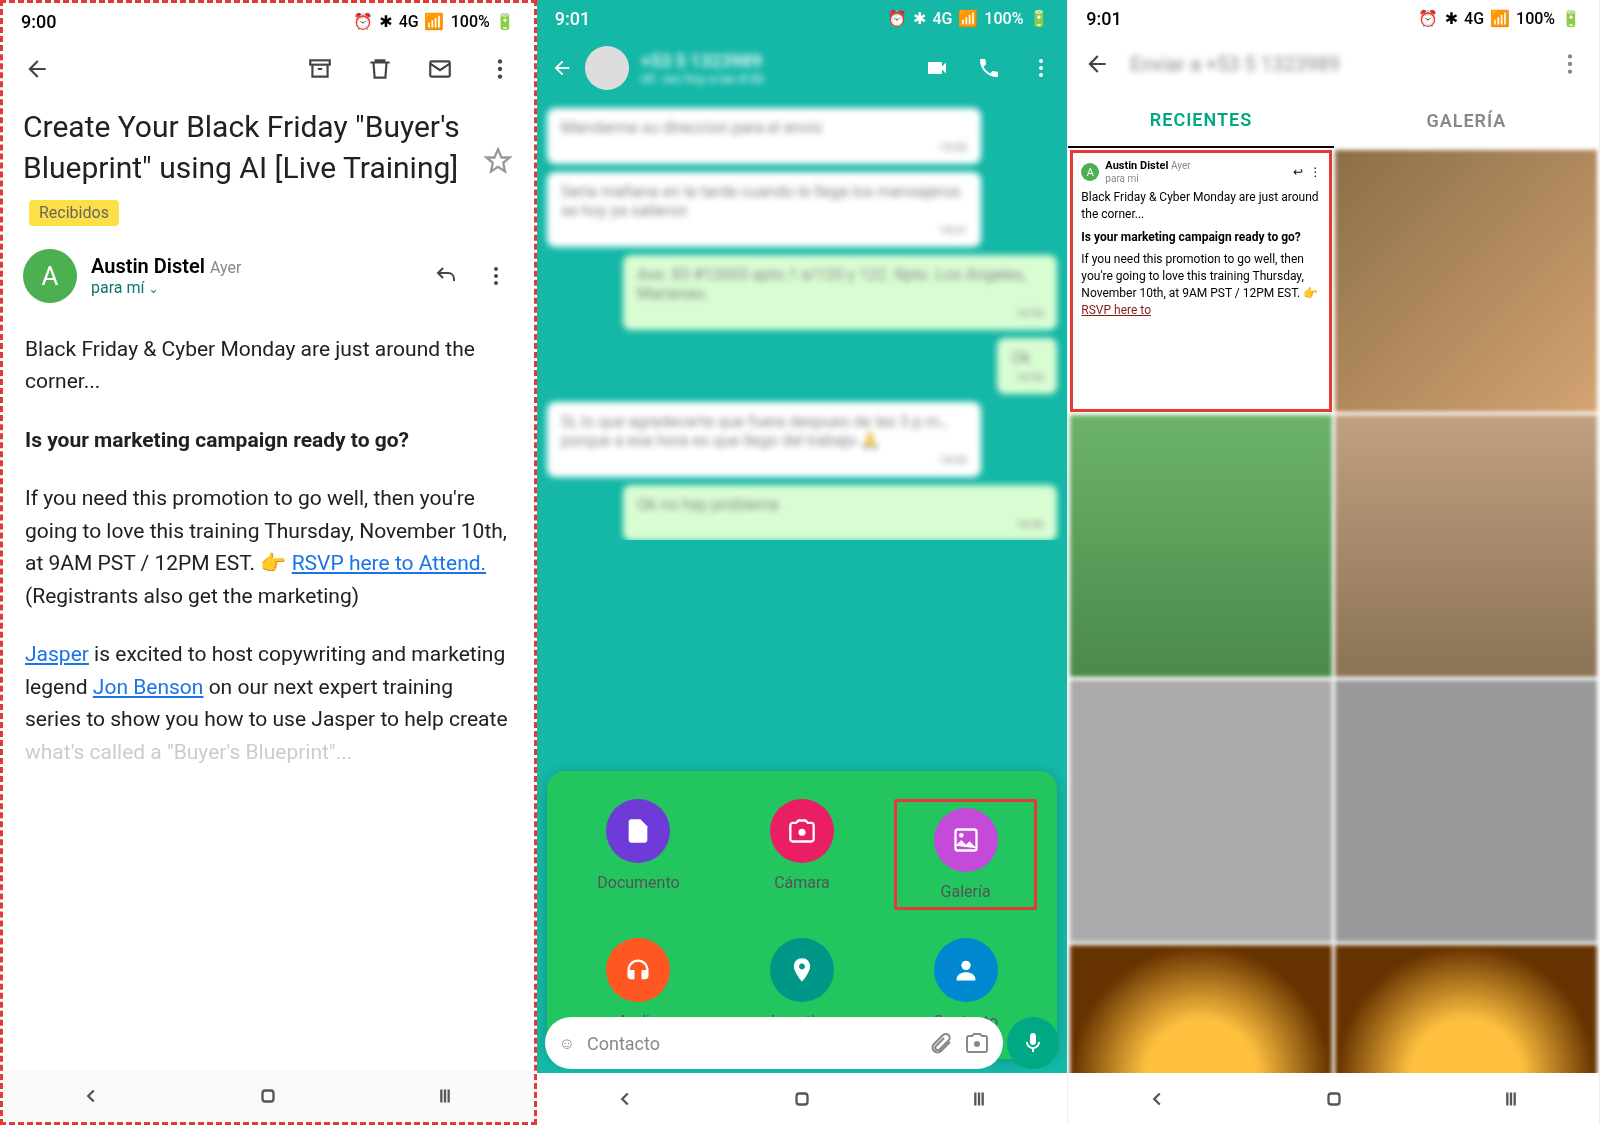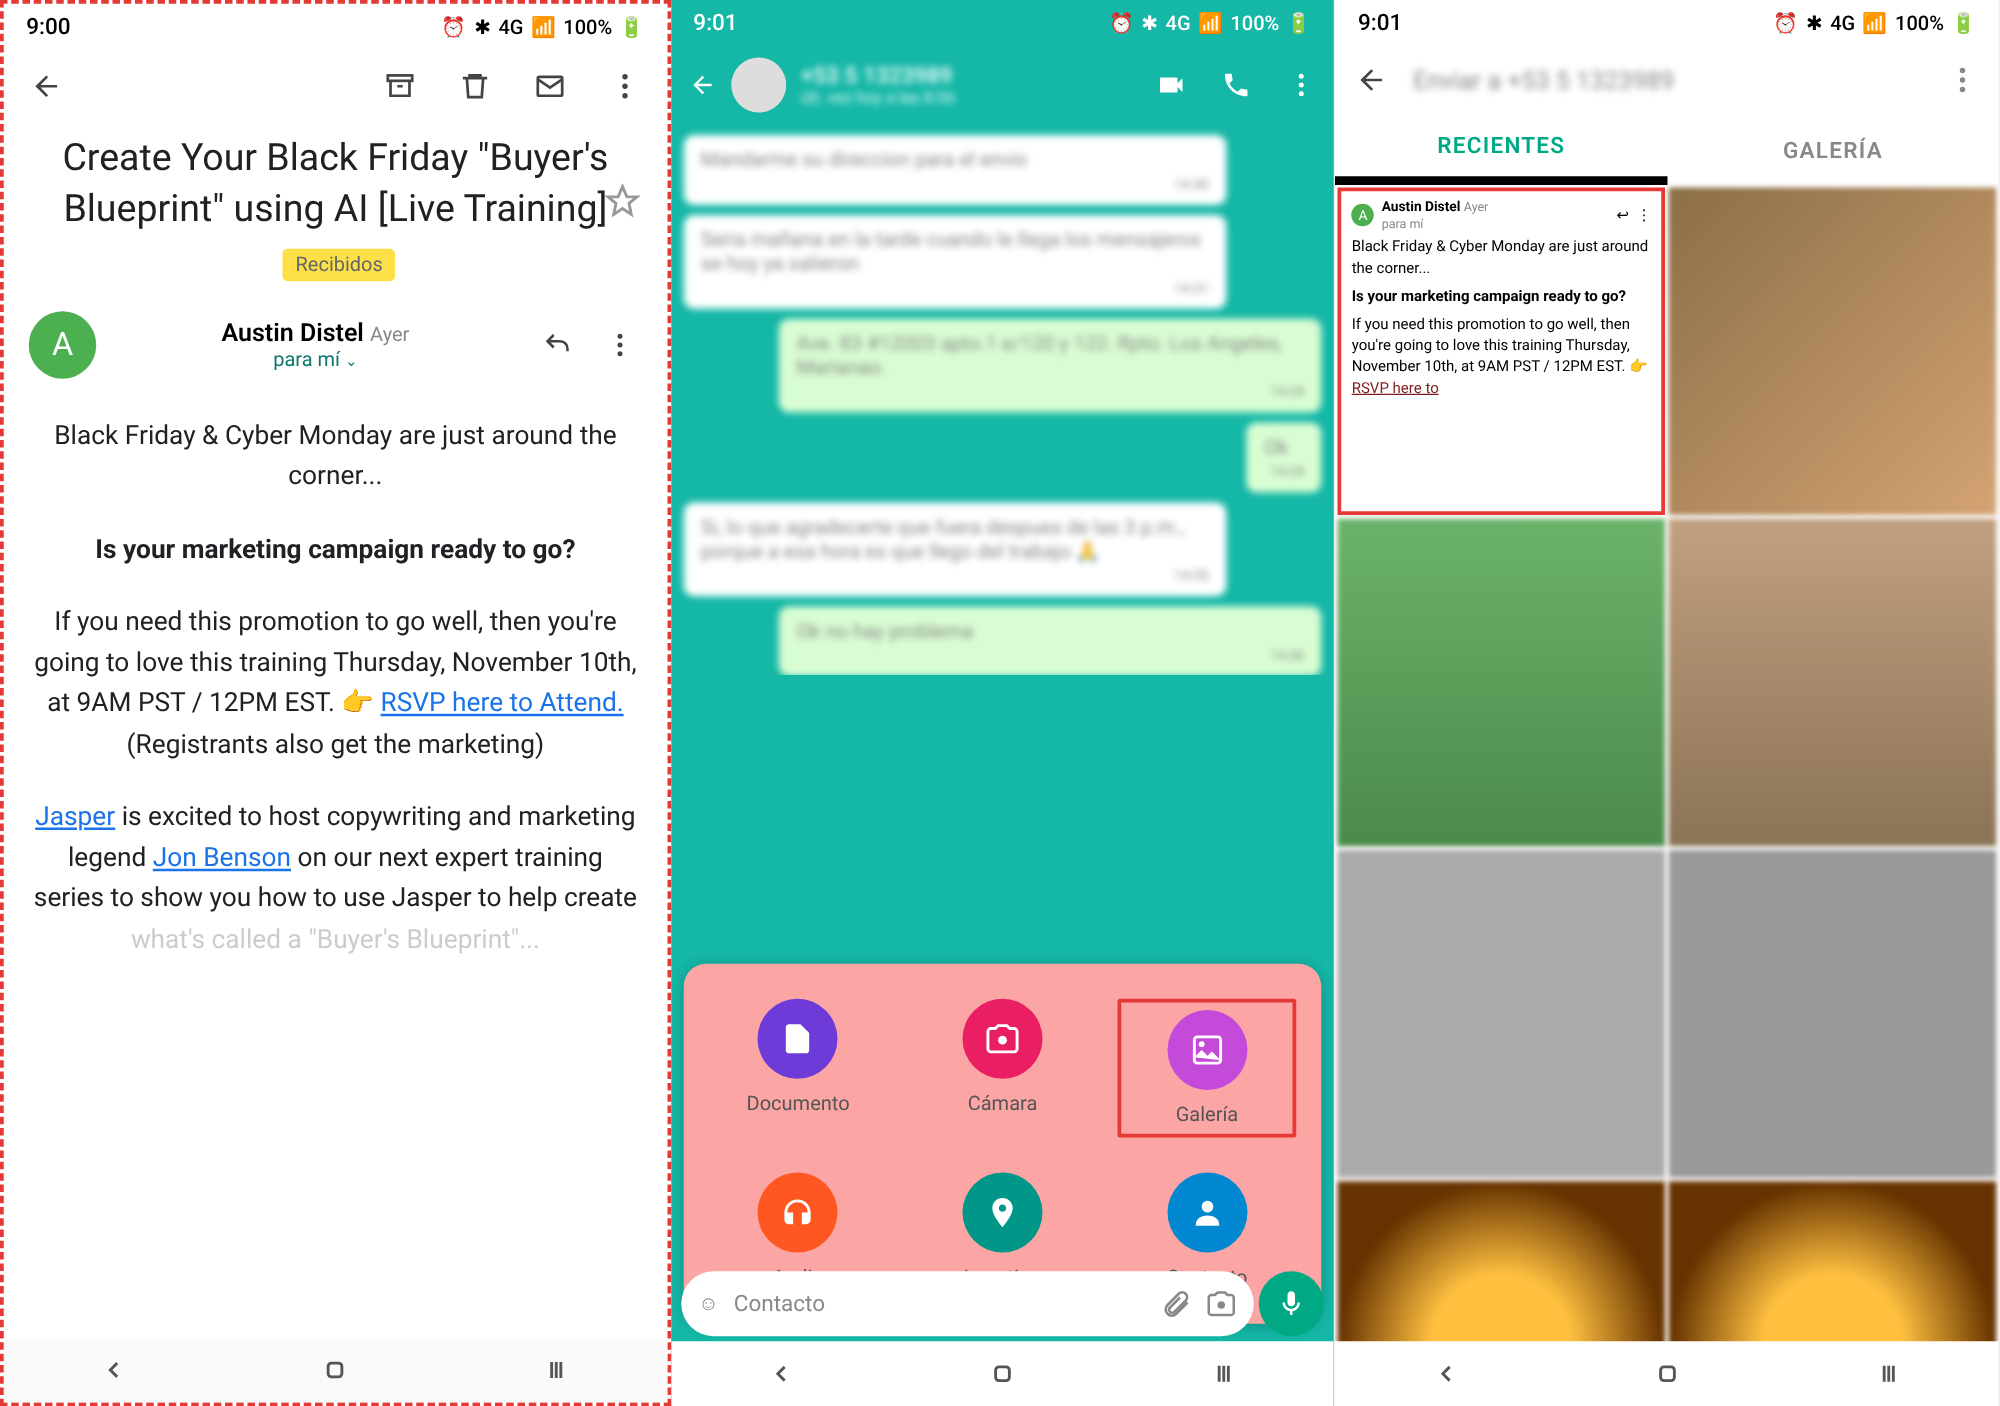--- a/index.html
+++ b/index.html
@@ -6,21 +6,21 @@
 body { background: #fff; }
 .container { display: flex; width: 1600px; height: 1125px; }
 .screen { flex: 1; position: relative; overflow: hidden; border-right: 1px solid #eee; }
 
 
 .status-bar { height: 36px; display: flex; justify-content: space-between; align-items: center; padding: 0 18px; font-size: 18px; font-weight: 500; }
 .status-icons { display: flex; gap: 6px; align-items: center; font-size: 16px; }
 .status-icons span { display: inline-block; }
 
 
-.s1 { border: 3px dashed #e53935; text-align: center; }
+.s1 { border: 3px dashed #e53935; }
 .gmail-toolbar { height: 60px; display: flex; align-items: center; padding: 0 16px; gap: 24px; }
 .gmail-toolbar .spacer { flex: 1; }
 .icon-btn { width: 36px; height: 36px; display: flex; align-items: center; justify-content: center; cursor: pointer; }
 .email-subject { padding: 8px 20px 12px; font-size: 30px; line-height: 1.35; color: #202124; position: relative; }
 .label-tag { display: inline-block; background: #fde047; color: #666; font-size: 16px; padding: 2px 10px; border-radius: 4px; margin-left: 6px; }
 .star-icon { position: absolute; right: 22px; top: 48px; }
 .sender-row { display: flex; align-items: center; padding: 8px 20px 20px; gap: 14px; }
 .avatar { width: 54px; height: 54px; border-radius: 50%; background: #4caf50; color: #fff; display: flex; align-items: center; justify-content: center; font-size: 26px; }
 .sender-info { flex: 1; }
 .sender-name { font-size: 20px; font-weight: 600; }
@@ -35,33 +35,33 @@
 .s2 { background: #15b7a7; }
 .s2 .status-bar { color: #fff; }
 .wa-header { height: 64px; display: flex; align-items: center; padding: 0 14px; gap: 12px; color: #fff; }
 .wa-avatar { width: 44px; height: 44px; border-radius: 50%; background: #ddd; }
 .wa-name { font-size: 18px; font-weight: 500; filter: blur(3px); }
 .wa-sub { font-size: 13px; opacity: 0.9; filter: blur(3px); }
 .wa-chat { padding: 8px 10px; height: 440px; overflow: hidden; }
 .msg { background: #fff; border-radius: 8px; padding: 10px 14px; margin-bottom: 8px; max-width: 85%; font-size: 16px; color: #888; filter: blur(3px); position: relative; }
 .msg.out { background: #d9fdd3; margin-left: auto; }
 .msg-time { font-size: 11px; color: #888; text-align: right; margin-top: 4px; }
-.attach-sheet { position: absolute; bottom: 66px; left: 10px; right: 10px; background: #fca5a5; border-radius: 18px; padding: 28px 20px; display: grid; grid-template-columns: repeat(3, 1fr); gap: 28px 20px; box-shadow: 0 2px 12px rgba(0,0,0,0.2); margin-top: 27px; }
+.attach-sheet { position: absolute; bottom: 66px; left: 10px; right: 10px; background: #22c55e; border-radius: 18px; padding: 28px 20px; display: grid; grid-template-columns: repeat(3, 1fr); gap: 28px 20px; box-shadow: 0 2px 12px rgba(0,0,0,0.2); margin-top: 27px; }
 .attach-item { display: flex; flex-direction: column; align-items: center; gap: 10px; }
 .attach-circle { width: 64px; height: 64px; border-radius: 50%; display: flex; align-items: center; justify-content: center; }
 .attach-label { font-size: 16px; color: #555; }
 .highlight-box { border: 3px solid #e53935; padding: 6px; border-radius: 2px; }
 
 
 .s3 .status-bar { color: #000; }
 .s3-header { height: 56px; display: flex; align-items: center; padding: 0 16px; gap: 20px; }
 .s3-title { font-size: 20px; color: #888; filter: blur(3px); flex: 1; }
 .tabs { height: 56px; display: flex; }
 .tab { flex: 1; display: flex; align-items: center; justify-content: center; font-size: 18px; font-weight: 600; color: #888; letter-spacing: 1px; }
-.tab.active { color: #00a884; border-bottom: 7px solid #000000; }
+.tab.active { color: #00a884; border-bottom: 2px solid #000000; }
 .gallery-grid { display: grid; grid-template-columns: 1fr 1fr; gap: 3px; padding: 2px; }
 .thumb { aspect-ratio: 1; background: #ccc; position: relative; overflow: hidden; filter: blur(2px); }
 .thumb.email-preview { filter: none; background: #fff; border: 3px solid #e53935; padding: 6px 8px; font-size: 11px; display: flex; flex-direction: column; }
 .ep-header { display: flex; align-items: center; gap: 6px; margin-bottom: 4px; }
 .ep-avatar { width: 18px; height: 18px; border-radius: 50%; background: #4caf50; color: #fff; font-size: 11px; display: flex; align-items: center; justify-content: center; }
 .ep-body { font-size: 12px; line-height: 1.4; }
 .ep-body a { color: #7f1d1d; text-decoration: underline; }
 
 svg { display: block; }
 </style>

